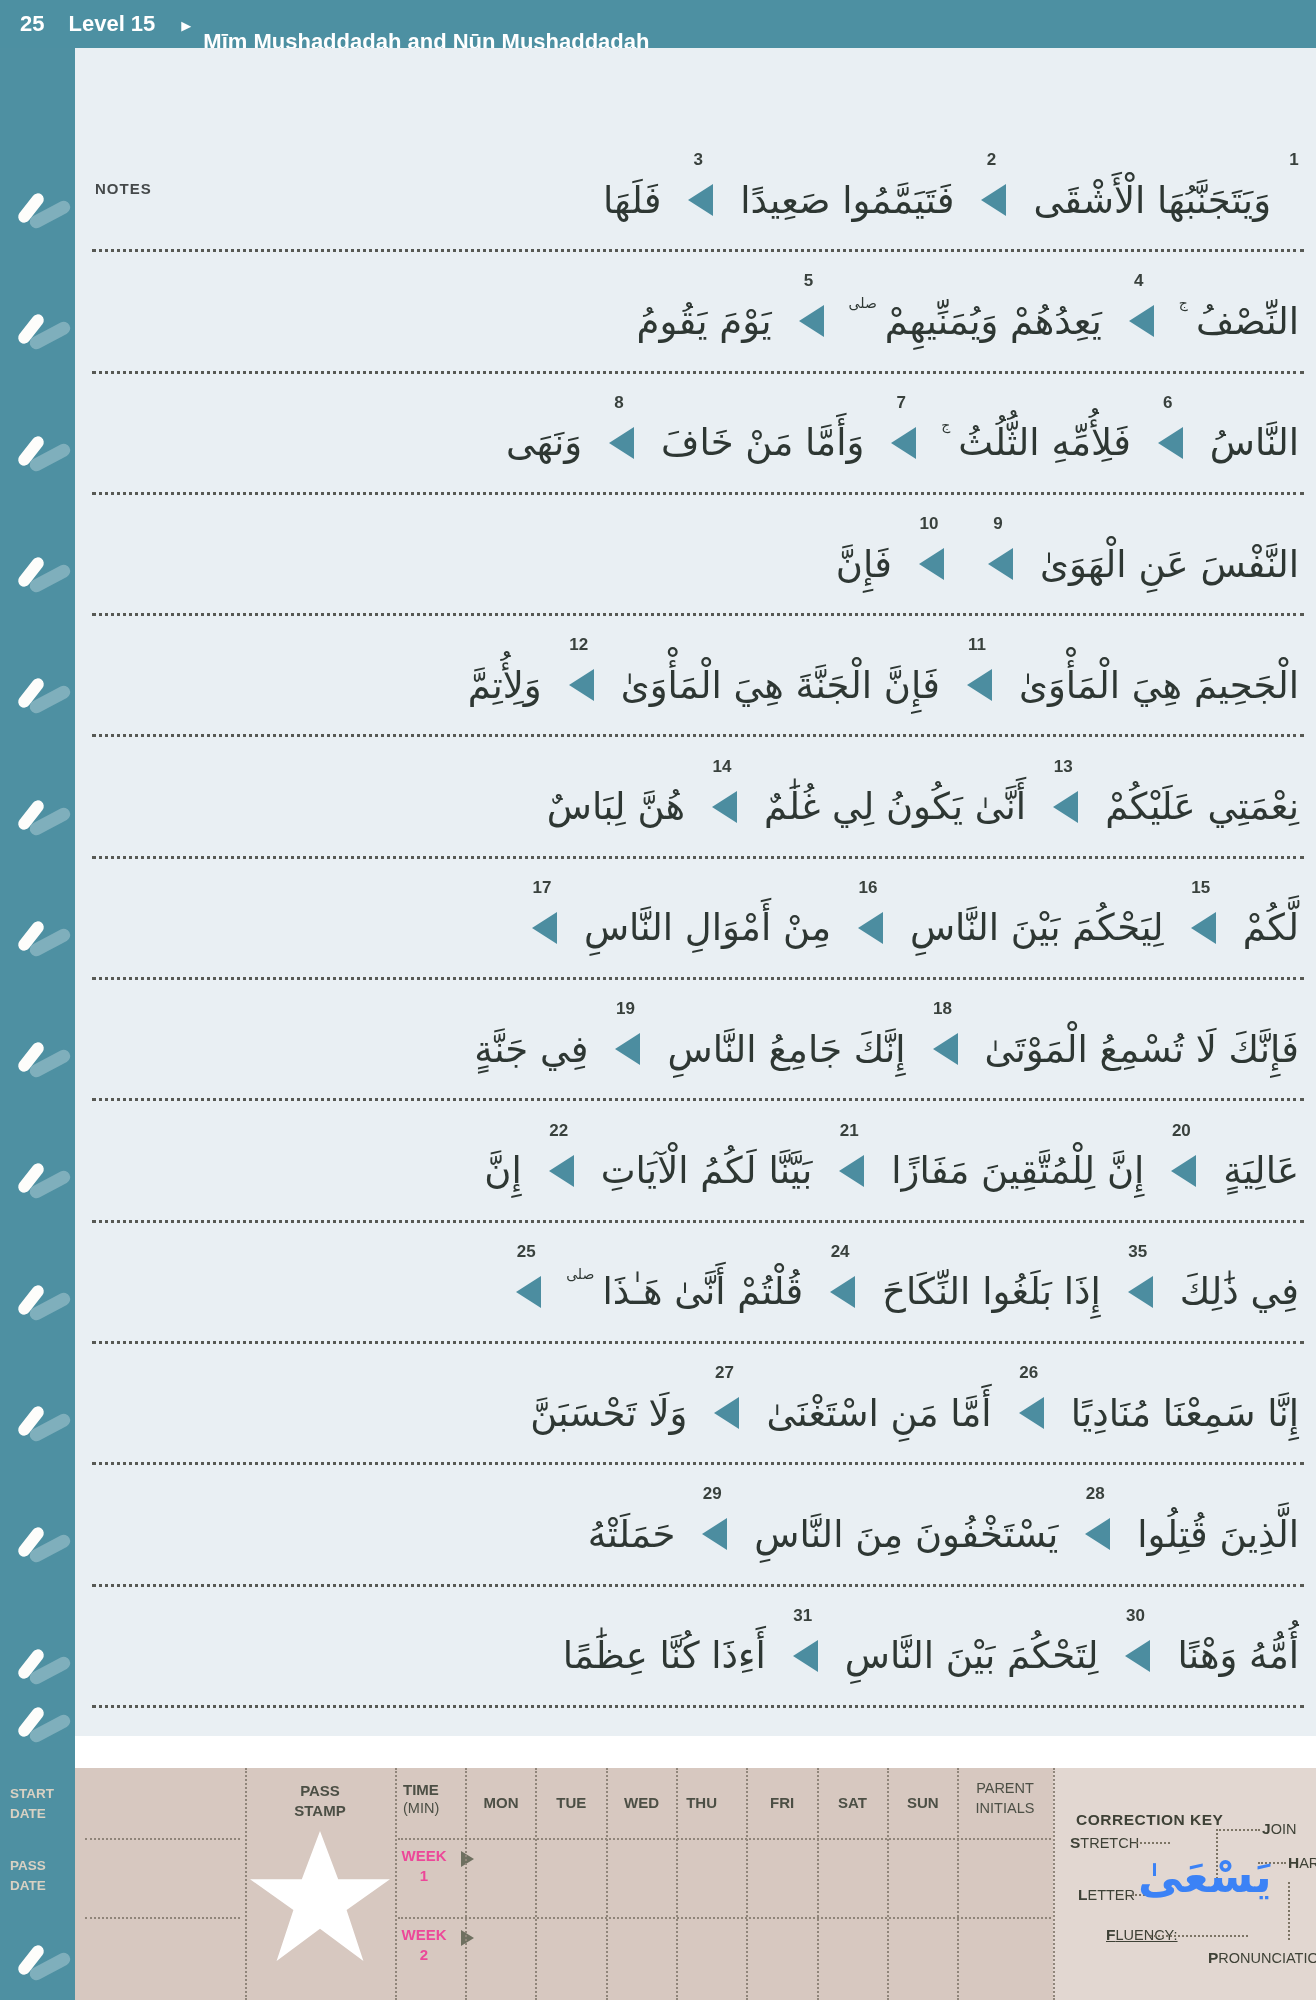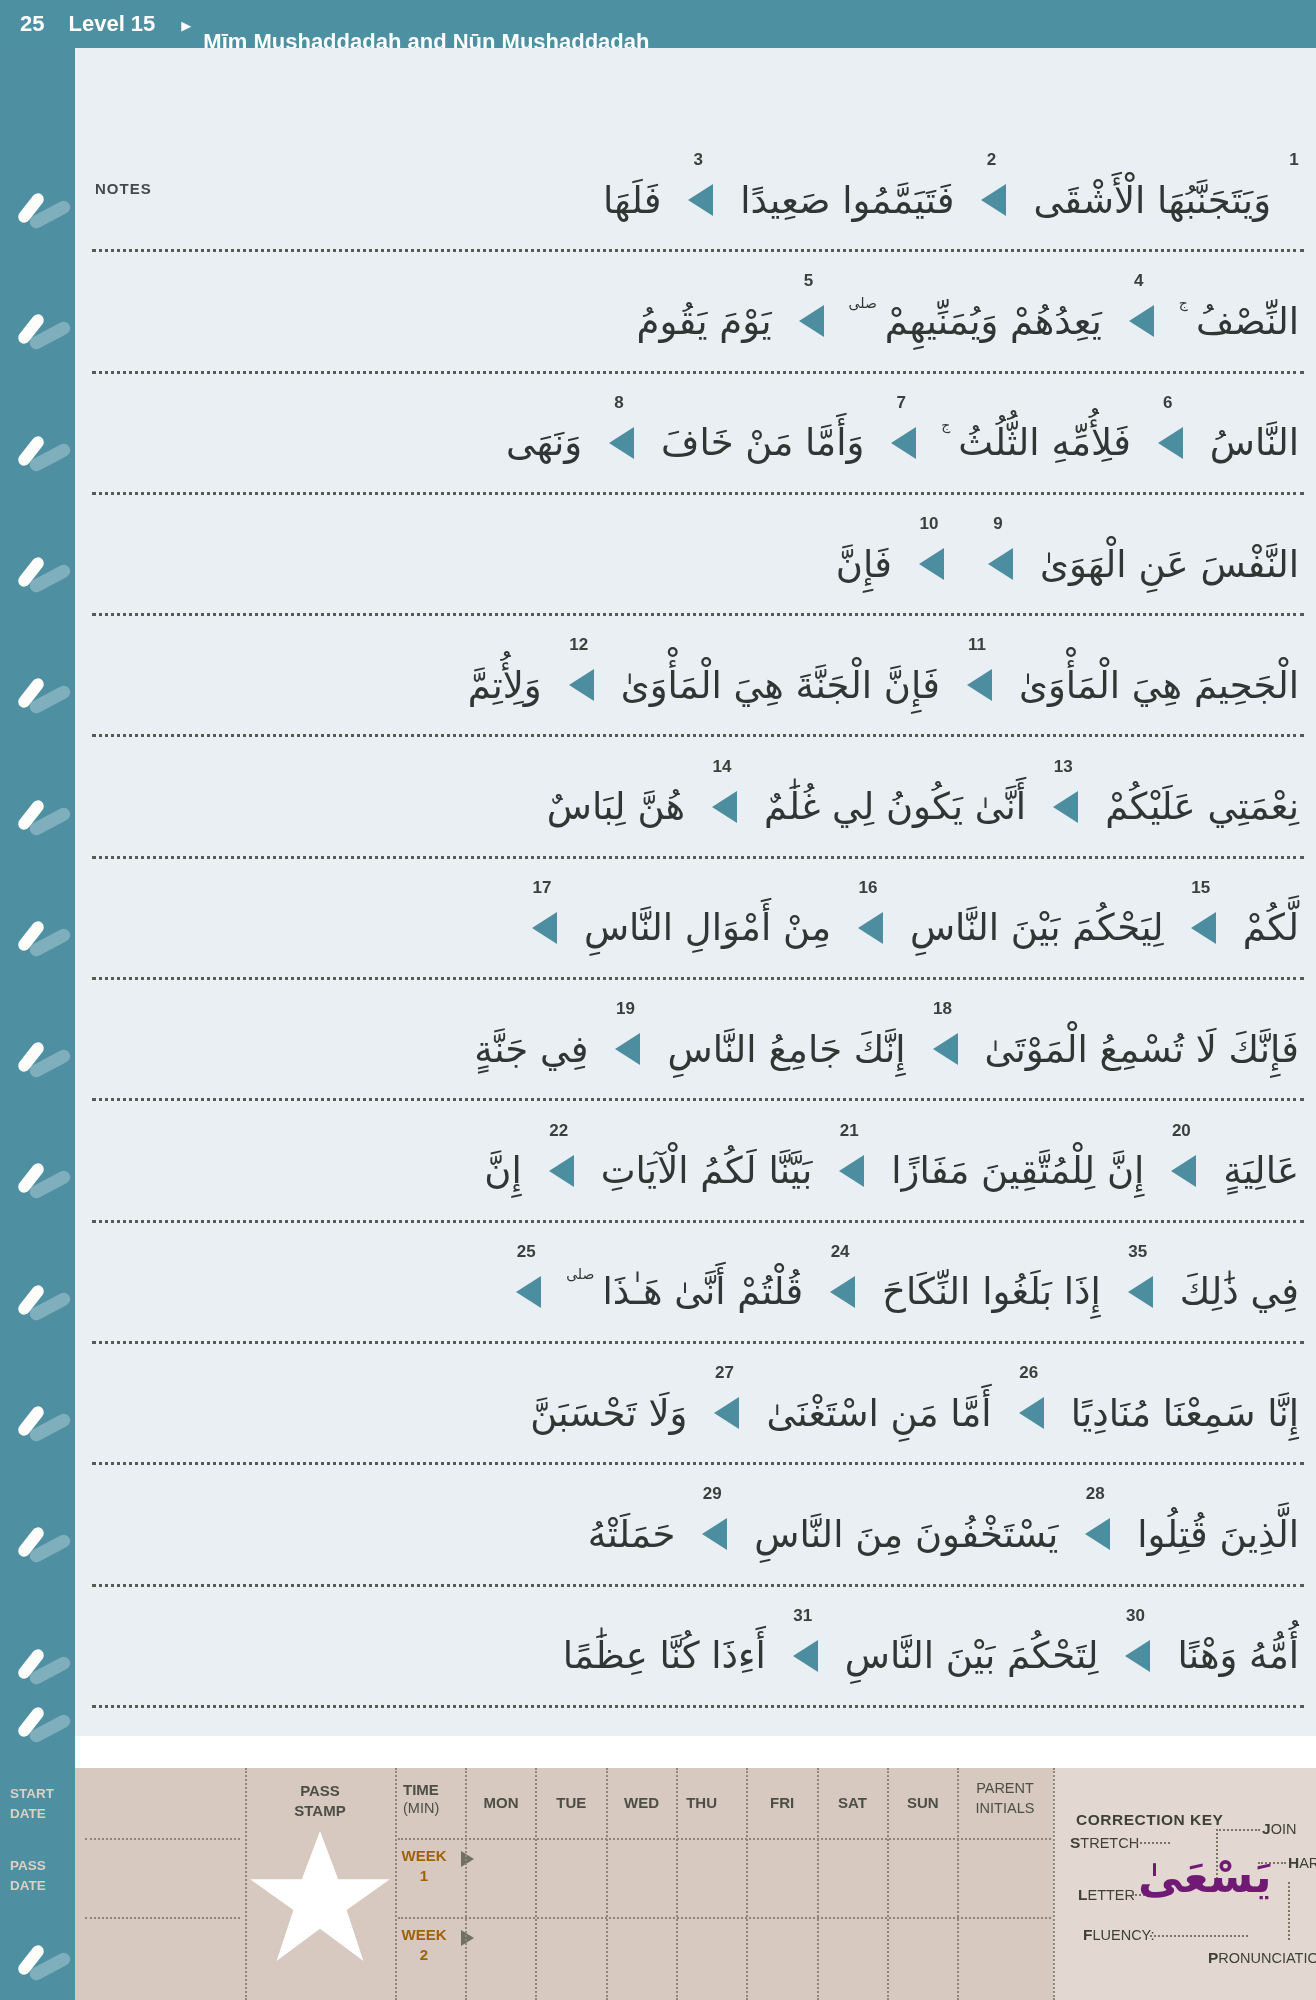--- a/index.html
+++ b/index.html
@@ -40,33 +40,33 @@
   .footer{position:absolute;left:75px;top:1768px;width:1241px;height:232px;background:#d7c8c0;}
   .keypanel{position:absolute;left:1053px;top:1768px;width:263px;height:232px;background:#e2d7d1;}
   .sdl{position:absolute;left:10px;width:62px;font-size:13.5px;font-weight:bold;color:#d9d1c3;
        line-height:1.5;}
   .vline{position:absolute;top:1768px;height:232px;width:0;border-left:2.5px dotted #90857a;}
   .hline{position:absolute;height:0;border-top:2.5px dotted #90857a;}
   .ftxt{position:absolute;font-size:15px;font-weight:bold;color:#4c4f45;}
   .daylbl{position:absolute;top:1794px;width:70px;text-align:center;font-size:15px;
           font-weight:bold;color:#4c4f45;}
   .wk{position:absolute;left:398px;width:52px;text-align:center;font-size:15px;font-weight:bold;
-      color:#a16207;line-height:1.35;}
+      color:#ec4899;line-height:1.35;}
   .wtri{position:absolute;left:461px;width:0;height:0;border-top:8px solid transparent;
         border-bottom:8px solid transparent;border-left:13px solid #6e7060;}
   .star{position:absolute;left:250px;top:1831px;width:140px;height:134px;background:#fff;
         clip-path:polygon(50% 0%,63% 36%,100% 36%,69% 59%,81% 97%,50% 73%,19% 97%,31% 59%,0% 36%,37% 36%);}
   .kt{position:absolute;font-size:14.5px;color:#3e4136;white-space:nowrap;}
   .kt b{font-size:15.5px;}
   .ktitle{position:absolute;left:1076px;top:1779px;font-size:15.5px;font-weight:bold;
           color:#3e4136;letter-spacing:0.5px;white-space:nowrap;margin-top:32px;}
   .kdh{position:absolute;height:0;border-top:2.5px dotted #7c7465;}
   .kdv{position:absolute;width:0;border-left:2.5px dotted #7c7465;}
   .karabic{position:absolute;left:1138px;top:1850px;width:130px;text-align:center;
-           font-family:"DejaVu Sans",sans-serif;font-size:45px;font-weight:bold;color:#701a75;}
+           font-family:"DejaVu Sans",sans-serif;font-size:45px;font-weight:bold;color:#3b82f6;}
 </style>
 </head>
 <body>
 
 <div class="page">
 
   <div class="header">
     <span class="pg">25</span>
     <span class="lvl">Level 15</span>
     <span class="harrow">▶</span>
@@ -333,21 +333,21 @@
   <div class="kdh" style="left:1136px;top:1842px;width:34px;"></div>
   <div class="kt" style="left:1262px;top:1820px;" id="k-join"><b>J</b>OIN</div>
   <div class="kdh" style="left:1216px;top:1829px;width:44px;"></div>
   <div class="kdv" style="left:1216px;top:1829px;height:58px;"></div>
   <div class="kdh" style="left:1258px;top:1862px;width:28px;"></div>
   <div class="kt" style="left:1288px;top:1854px;" id="k-harakah"><b>H</b>ARAKAH</div>
   <div class="kt" style="left:1078px;top:1886px;" id="k-letter"><b>L</b>ETTER</div>
   <div class="kdh" style="left:1132px;top:1894px;width:28px;"></div>
   <div class="karabic">يَسْعَىٰ</div>
   <div class="kdv" style="left:1288px;top:1882px;height:58px;"></div>
-  <div class="kt" style="left:1083px;top:1926px;" id="k-fluency"><b>F</b>LUENCY:</div>
+  <div class="kt" style="left:1106px;top:1926px;text-decoration:underline;" id="k-fluency"><b>F</b>LUENCY:</div>
   <div class="kdh" style="left:1150px;top:1935px;width:98px;"></div>
   <div class="kt" style="left:1208px;top:1949px;" id="k-pron"><b>P</b>RONUNCIATION</div>
 
 <div class="vline" style="left: 245px;"></div>
     <div class="vline" style="left: 395px;"></div>
     <div class="vline" style="left: 465px;"></div>
     <div class="vline" style="left: 535px;"></div>
     <div class="vline" style="left: 606px;"></div>
     <div class="vline" style="left: 676px;"></div>
     <div class="vline" style="left: 746px;"></div>

